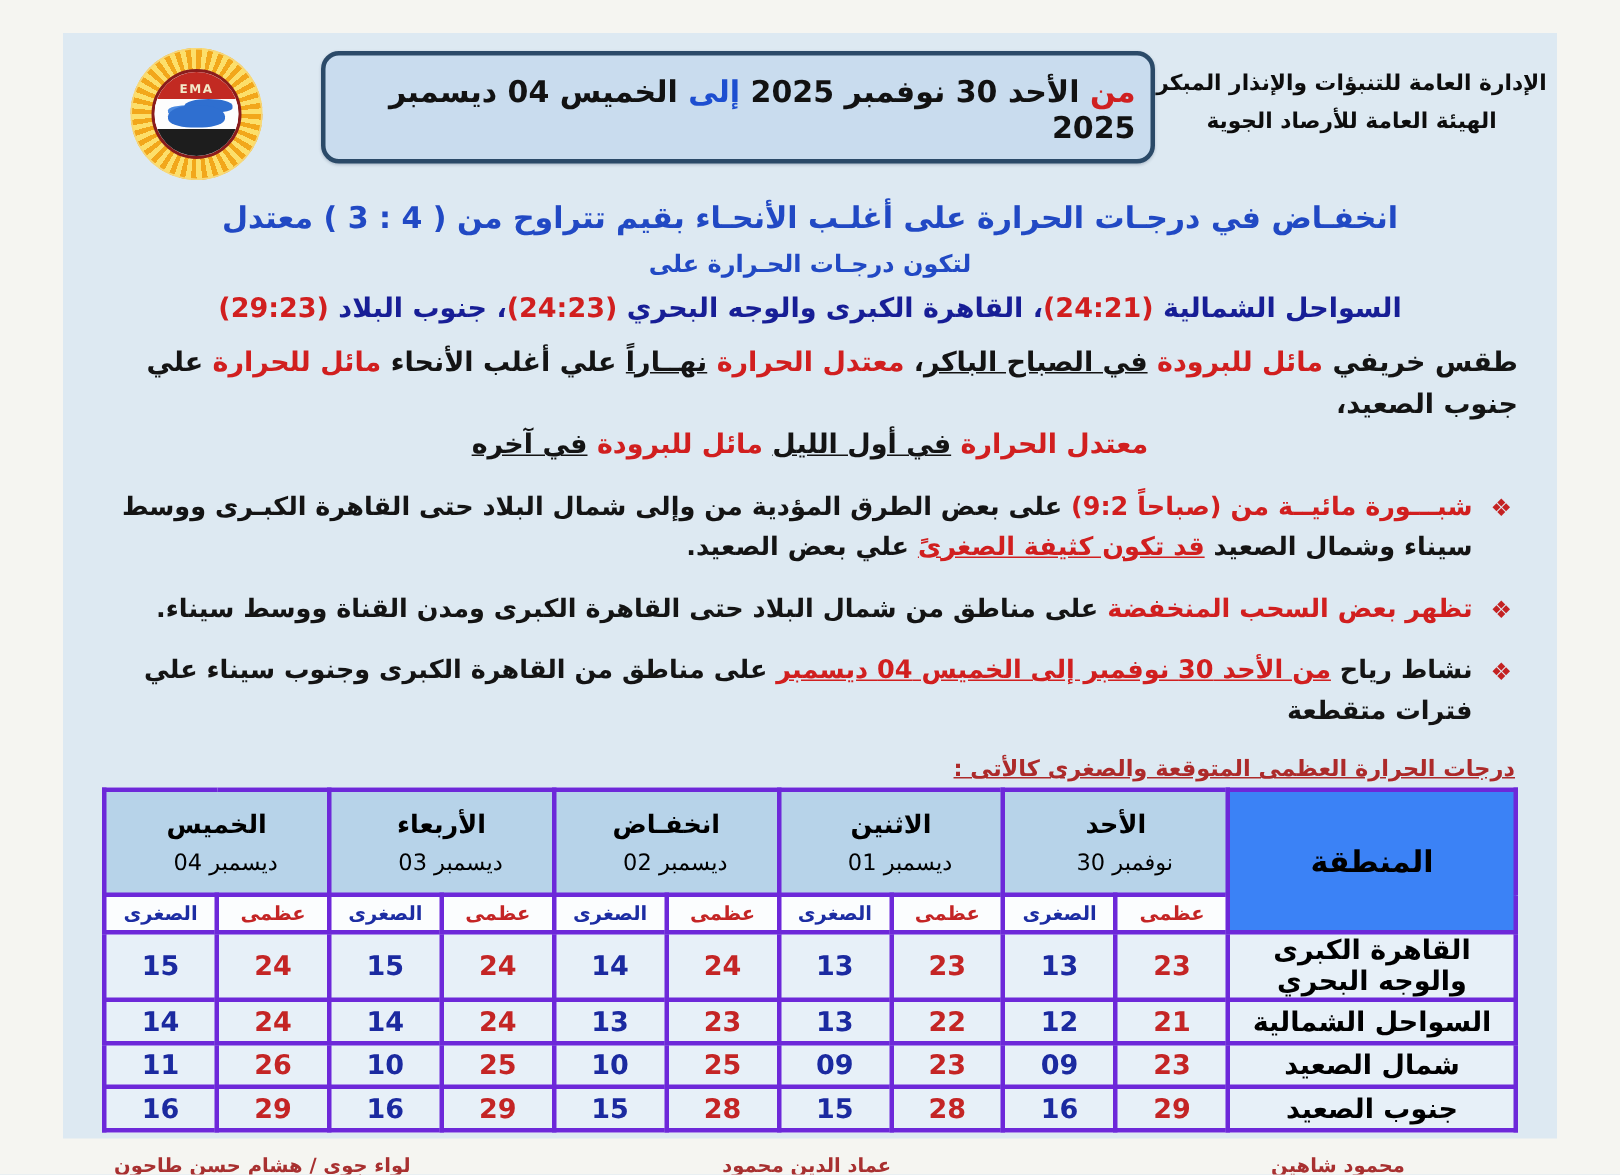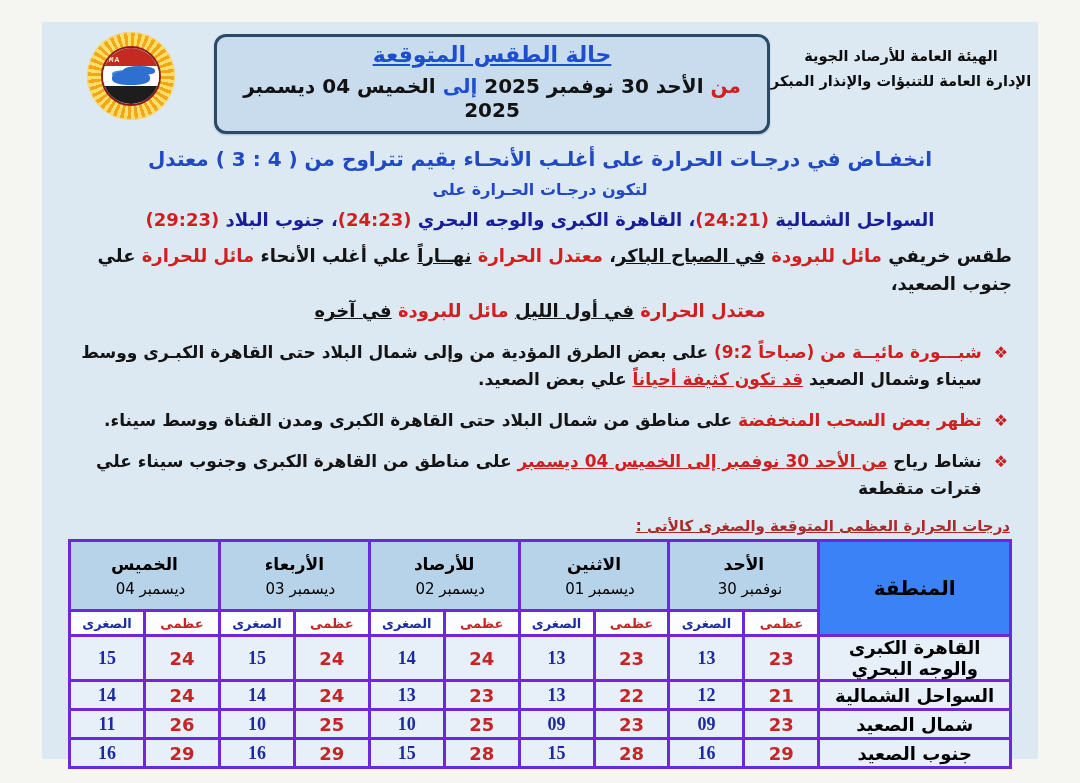--- a/index.html
+++ b/index.html
@@ -19,21 +19,21 @@
   .org {
     width:262px; text-align:center; font-weight:bold; font-size:14.5px;
     color:#0d0d0d; line-height:1.75; padding-top:14px;
   }
   .title-box {
     width:556px; margin-top:4px; border:3px solid #2b4a68; border-radius:12px;
     background:#c9dcee; text-align:center; padding:5px 10px 9px 10px;
     box-shadow:0 1px 2px rgba(40,60,90,.25);
   }
   .title { color:#1d4ed0; font-size:22px; font-weight:bold; text-decoration:underline; }
-  .subtitle { font-size:20px; font-weight:bold; color:#121212; margin-top:7px; }
+  .subtitle { font-size:20px; font-weight:bold; color:#121212; margin-top:7px;text-align:right; }
   .subtitle .red  { color:#d02020; }
   .subtitle .blue { color:#1d4ed0; }
   .logo-wrap { flex:1; display:flex; justify-content:center; padding-top:2px; }
   .logo { position:relative; width:88px; height:88px; }
   .sun {
     position:absolute; inset:0; border-radius:50%;
     background:repeating-conic-gradient(#f2a71b 0deg 5deg, #fcdf6b 5deg 10deg);
     box-shadow:0 0 0 1px #f7d879 inset;
   }
   .globe {
@@ -42,22 +42,22 @@
   }
   .band-red   { position:absolute; top:0; left:0; right:0; height:32%; background:#c22a22; }
   .band-white { position:absolute; top:32%; left:0; right:0; height:36%; background:#fdfdfd; }
   .band-black { position:absolute; bottom:0; left:0; right:0; height:32%; background:#1d1d1d; }
   .cloud {
     position:absolute; left:9px; top:22px; width:38px; height:15px;
     background:#2f6fd0; border-radius:50% 50% 40% 40%;
     box-shadow:8px -7px 0 -3px #2f6fd0, -4px -4px 0 -4px #4b8ae0;
   }
   .ema-text {
-    position:absolute; top:7px; left:0; right:0; text-align:left;
-    font-size:8px; font-weight:bold; color:#f3e9c8; letter-spacing:1px;font-family:Liberation Mono, monospace;
+    position:absolute; top:7px; left:0; right:0; text-align:center;
+    font-size:8px; font-weight:bold; color:#f3e9c8; letter-spacing:1px;
   }
 
   
   .intro { text-align:center; margin-top:10px; line-height:1.55; }
   .intro-1 { color:#2149c4; font-size:20px; font-weight:bold; }
   .intro-2 { color:#2149c4; font-size:16px; font-weight:bold; margin-top:3px; }
   .intro-3 { color:#171e96; font-size:18px; font-weight:bold; margin-top:3px; }
   .intro-3 .rn { color:#d11f1f; }
 
   
@@ -89,42 +89,41 @@
   .day-h { background:#b7d3e9; height:70px; color:#000; }
   .day-name { font-size:17px; font-weight:bold; }
   .day-date { font-size:15px; font-weight:normal; margin-top:6px;padding-left:12px; }
   .region-h { background:#3b82f6; font-size:20px; font-weight:bold; color:#000; }
   .sub-h { background:#fbfdfe; height:25px; font-size:13px; font-weight:bold; }
   .max-h { color:#c42525; }
   .min-h { color:#1c2da3; }
   .temps tbody td { height:29px; font-weight:bold; font-size:18px; background:#e7f0f8; }
   td.region { background:#dce8f3; font-size:15px; color:#000; }
   td.max { color:#c42525; }
-  td.min { color:#1b2aa0;font-family:Liberation Serif, serif; }
+  td.min { color:#1b2aa0; }
 
   
   .footer {
     display:flex; justify-content:space-between; align-items:flex-start;
     padding:12px 56px 0 34px; color:#a83030; font-weight:bold; font-size:13px;
     text-align:center; line-height:1.65;
   }
   .sig { min-width:180px; }
 </style>
 </head>
 <body>
 
 <div class="page">
 
   <div class="header">
     <div class="org">
+      <div>الإدارة العامة للتنبؤات والإنذار المبكر</div>
       <div>الهيئة العامة للأرصاد الجوية</div>
-      <div>الإدارة العامة للتنبؤات والإنذار المبكر</div>
     </div>
     <div class="title-box">
-      <div class="title">حالة الطقس المتوقعة</div>
       <div class="subtitle">
         <span class="red">من</span><span> الأحد 30 نوفمبر 2025 </span><span class="blue">إلى</span><span> الخميس 04 ديسمبر 2025</span>
       </div>
     </div>
     <div class="logo-wrap">
       <div class="logo">
         <div class="sun"></div>
         <div class="globe">
           <div class="band-red"></div>
           <div class="band-white"></div>
@@ -149,21 +148,21 @@
       <span class="b">طقس خريفي </span><span class="r">مائل للبرودة </span><span class="bu">في الصباح الباكر</span><span class="b">، </span><span class="r">معتدل الحرارة </span><span class="bu">نهــاراً</span><span class="b"> علي أغلب الأنحاء </span><span class="r">مائل للحرارة </span><span class="b">علي جنوب الصعيد،</span>
     </div>
     <div class="lineB">
       <span class="r">معتدل الحرارة </span><span class="bu">في أول الليل</span><span class="r"> مائل للبرودة </span><span class="bu">في آخره</span>
     </div>
   </div>
 
   <div class="bullets">
     <div class="bullet">
       <span class="diamond">❖</span>
-      <p><span class="r">شبـــورة مائيــة من </span><span class="r ltr">(9:2 صباحاً)</span><span class="b"> على بعض الطرق المؤدية من وإلى شمال البلاد حتى القاهرة الكبـرى ووسط سيناء وشمال الصعيد </span><span class="ru">قد تكون كثيفة أحياناً</span><span class="b"> علي بعض الصعيد.</span></p>
+      <p><span class="r">شبـــورة مائيــة من </span><span class="r ltr">(9:2 صباحاً)</span><span class="b"> على بعض الطرق المؤدية من وإلى شمال البلاد حتى القاهرة الكبـرى ووسط سيناء وشمال الصعيد </span><span class="ru">قد تكون كثيفة الصغرىً</span><span class="b"> علي بعض الصعيد.</span></p>
     </div>
     <div class="bullet">
       <span class="diamond">❖</span>
       <p><span class="r">تظهر بعض السحب المنخفضة </span><span class="b">على مناطق من شمال البلاد حتى القاهرة الكبرى ومدن القناة ووسط سيناء.</span></p>
     </div>
     <div class="bullet">
       <span class="diamond">❖</span>
       <p><span class="b">نشاط رياح </span><span class="ru">من الأحد 30 نوفمبر إلى الخميس  04 ديسمبر</span><span class="b">  على مناطق من القاهرة الكبرى وجنوب سيناء علي فترات متقطعة</span></p>
     </div>
   </div>
@@ -180,21 +179,21 @@
         <th class="region-h" rowspan="2">المنطقة</th>
         <th class="day-h" colspan="2">
           <div class="day-name">الأحد</div>
           <div class="day-date ltr">30 نوفمبر</div>
         </th>
         <th class="day-h" colspan="2">
           <div class="day-name">الاثنين</div>
           <div class="day-date ltr">01 ديسمبر</div>
         </th>
         <th class="day-h" colspan="2">
-          <div class="day-name">للأرصاد</div>
+          <div class="day-name">انخفـاض</div>
           <div class="day-date ltr">02 ديسمبر</div>
         </th>
         <th class="day-h" colspan="2">
           <div class="day-name">الأربعاء</div>
           <div class="day-date ltr">03 ديسمبر</div>
         </th>
         <th class="day-h" colspan="2">
           <div class="day-name">الخميس</div>
           <div class="day-date ltr">04 ديسمبر</div>
         </th>

